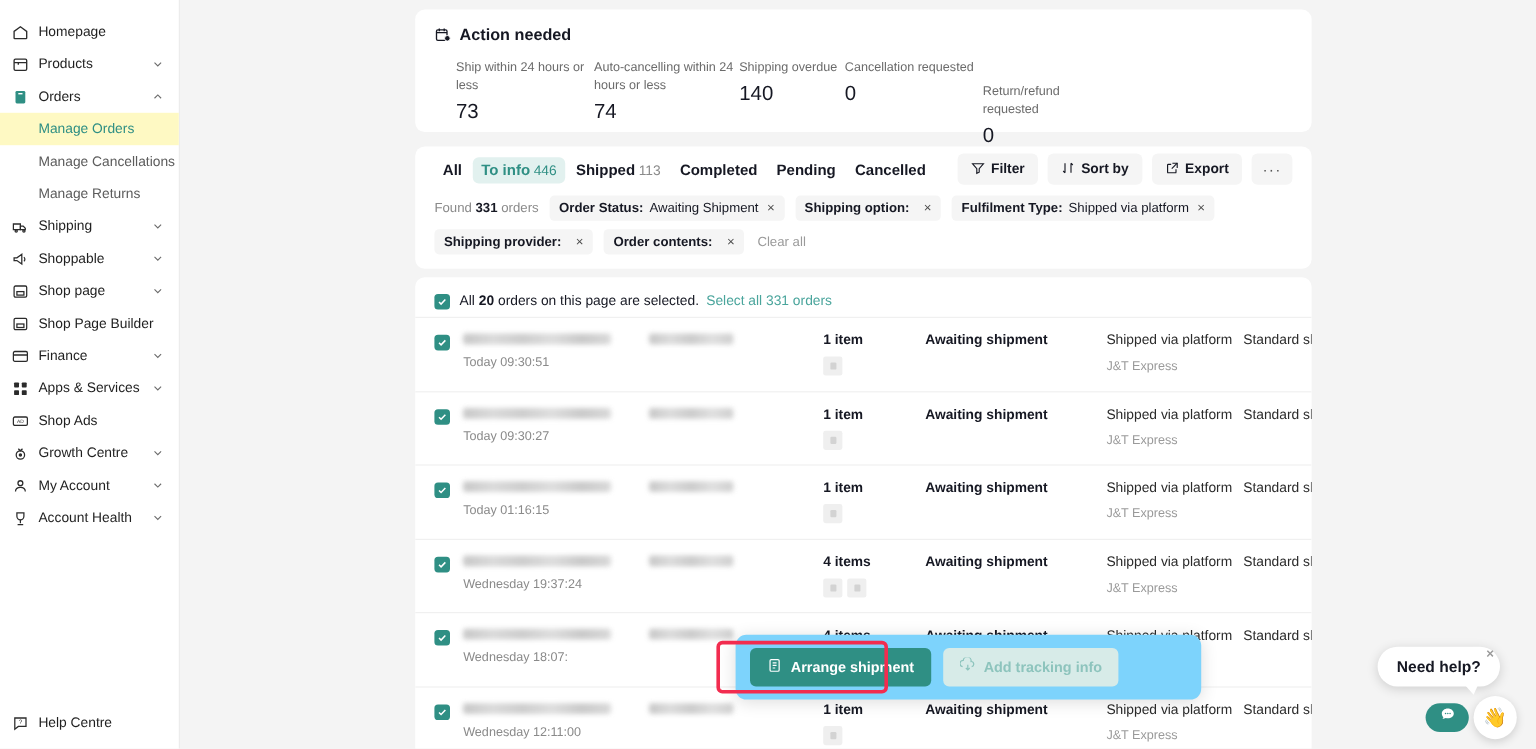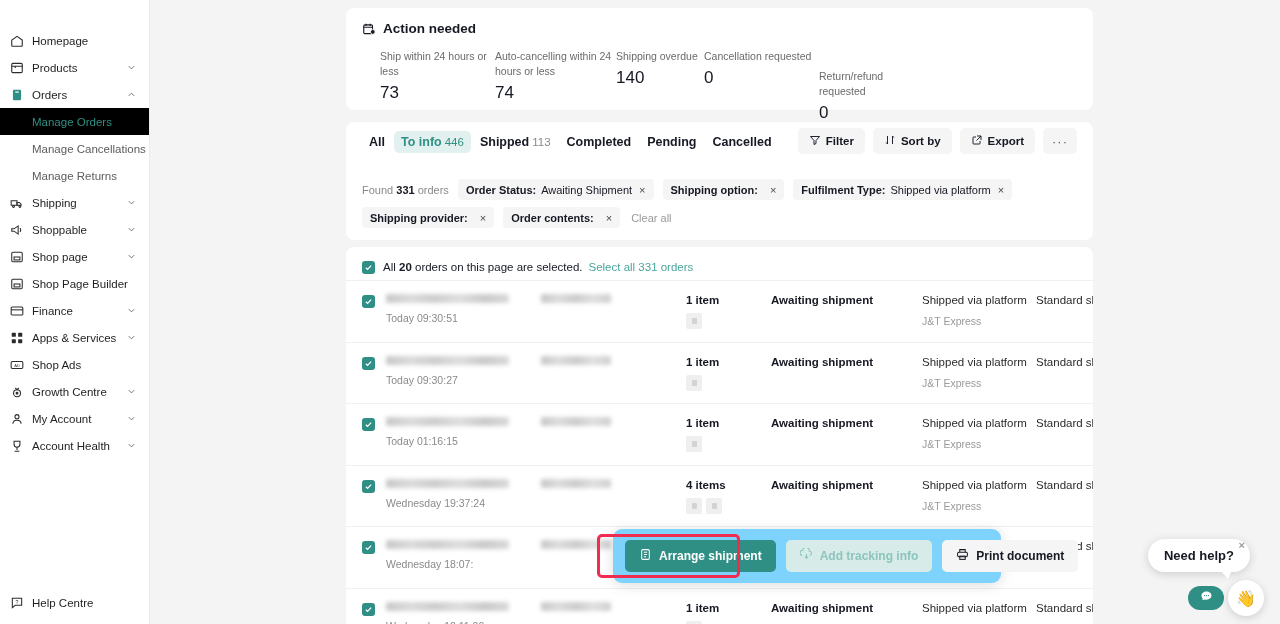--- a/index.html
+++ b/index.html
@@ -13,21 +13,21 @@
   }
   .app { display: flex; width: 1280px; height: 624px; position: relative; }
 
   
   .sidebar {
     width: 150px; height: 624px;
     background: #ffffff;
     border-right: 1px solid #ececec;
     flex: 0 0 150px;
     position: relative;
-    padding-top: 27px;
+    padding-top: 13px;
   }
   .nav-item {
     display: flex; align-items: center;
     height: 27px;
     padding: 0 12px 0 10px;
     font-size: 11.5px;
     color: #1f1f1f;
     cursor: pointer;
     position: relative;
   }
@@ -47,21 +47,21 @@
   }
   .nav-sub {
     display: flex; align-items: center;
     height: 27px;
     padding-left: 32px;
     font-size: 11.5px;
     color: #5c5c5c;
     cursor: pointer;
   }
   .nav-sub.active {
-    background: #000000;
+    background: #fef9c3;
     color: #2f8f84;
   }
   .nav-item.orders-open .ico { color: #2f8f84; }
   .help-centre {
     position: absolute; left: 0; bottom: 8px;
     width: 100%;
   }
 
   
   .main {
@@ -148,21 +148,21 @@
     height: 26px;
     padding: 0 11px;
     font-size: 11.5px; font-weight: bold;
     color: #161823;
     cursor: pointer;
   }
   .tb-btn.more { padding: 0 9px; font-size: 13px; font-weight: normal; letter-spacing: 1px; color: #555; }
 
   .chips {
     display: flex; flex-wrap: wrap; align-items: center;
-    margin-top: 26px;
+    margin-top: 10px;
     gap: 7px 9px;
   }
   .found {
     font-size: 11px; color: #8a8a8a;
     white-space: nowrap;
   }
   .found b { color: #161823; font-weight: bold; }
   .chip {
     display: flex; align-items: center;
     background: #f5f5f5;
@@ -926,28 +926,20 @@
             </svg></span>
         <span>Arrange shipment</span>
       </div>
       <div class="fab-btn fab-disabled">
         <span><svg width="13" height="13" viewBox="0 0 24 24" fill="none" stroke="#8dc4bd" stroke-width="1.9">
               <path d="M4 14a5 5 0 0 1 1-9.9A6 6 0 0 1 17 6a4 4 0 0 1 1 7.9"></path>
               <path d="M12 11v8M9 16l3 3 3-3"></path>
             </svg></span>
         <span>Add tracking info</span>
       </div>
-      <div class="fab-btn fab-ghost">
-        <span><svg width="13" height="13" viewBox="0 0 24 24" fill="none" stroke="#161823" stroke-width="1.9">
-              <path d="M7 8V3h10v5"></path>
-              <rect x="3" y="8" width="18" height="8" rx="2"></rect>
-              <rect x="7" y="15" width="10" height="6"></rect>
-            </svg></span>
-        <span>Print document</span>
-      </div>
     </div>
     <div class="highlight-box"></div>
 
     <div class="help-widget">
       <div class="bubble">
         <span>Need help?</span>
         <span class="bubble-close">×</span>
       </div>
       <div class="chat-btn">
         <span><svg width="15" height="15" viewBox="0 0 24 24" fill="#fff">

